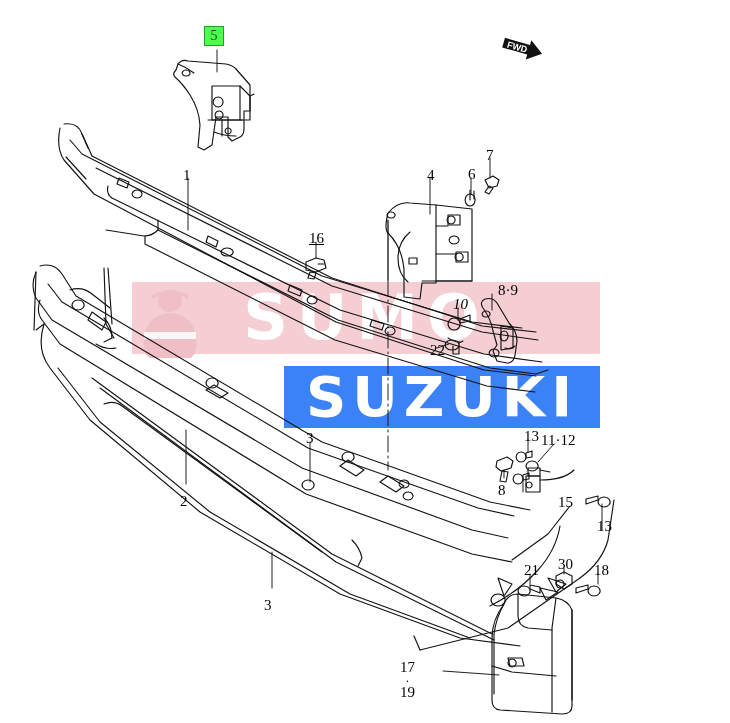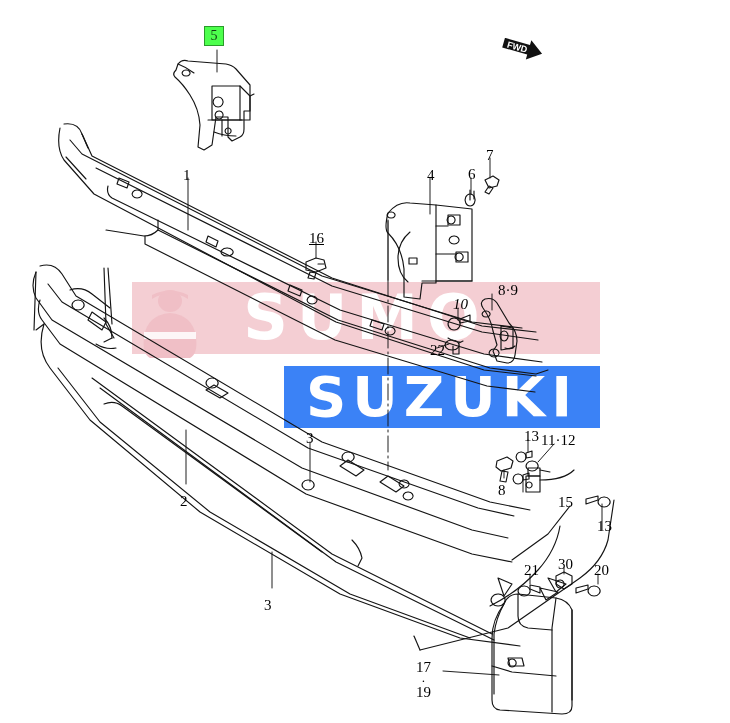--- a/index.html
+++ b/index.html
@@ -334,24 +334,24 @@
   <span class="callout" style="left:486px;top:148px;">7</span>
   <span class="callout" style="left:498px;top:283px;text-align:center;">8·9</span>
   <span class="callout" style="left:453px;top:297px;font-style:italic;">10</span>
   <span class="callout" style="left:541px;top:433px;text-align:center;">11·12</span>
   <span class="callout" style="left:524px;top:429px;">13</span>
   <span class="callout" style="left:597px;top:519px;">13</span>
   <span class="callout" style="left:498px;top:483px;">8</span>
   <span class="callout" style="left:518px;top:495px;margin-left:40px;">15</span>
   <span class="callout" style="left:309px;top:231px;text-decoration:underline;">16</span>
 
-  <div class="callout stack" style="left:416px;top:660px;">
+  <div class="callout stack" style="left:400px;top:660px;">
     <div>17</div>
     <div style="font-size:13px;line-height:0.7;">·</div>
     <div>19</div>
   </div>
 
-  <span class="callout" style="left:594px;top:563px;">20</span>
+  <span class="callout" style="left:594px;top:563px;">18</span>
   <span class="callout" style="left:558px;top:557px;">30</span>
   <span class="callout" style="left:524px;top:563px;">21</span>
   <span class="callout" style="left:402px;top:343px;margin-left:28px;">22</span>
 
 </div>
 
 </body></html>

